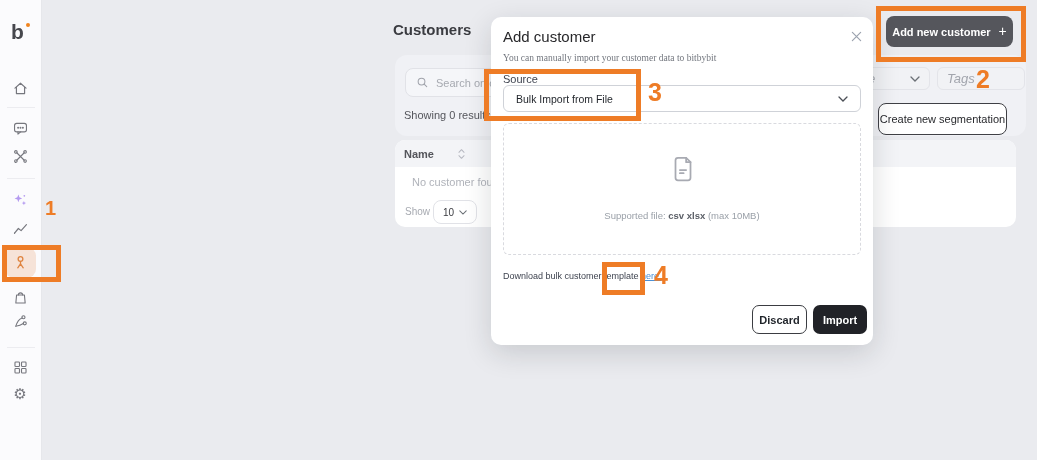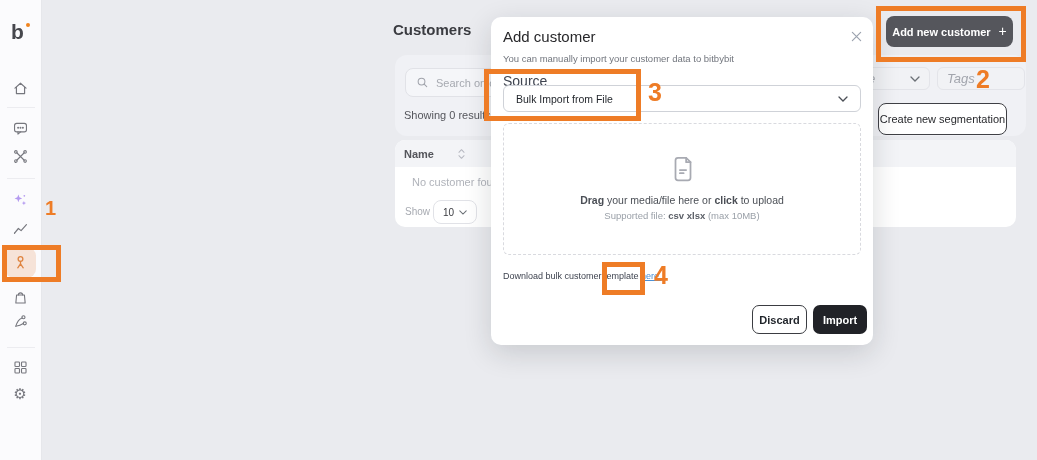--- a/index.html
+++ b/index.html
@@ -67,24 +67,24 @@
     background:#fff; border:1px solid #e1e2e7; border-radius:8px; display:flex;
     align-items:center; justify-content:center; gap:5px; font-size:10px; color:#3a3b40;
     cursor:pointer; }
 
   
   .modal { position:absolute; left:491px; top:17px; width:382px; height:328px;
     background:#fff; border-radius:10px; box-shadow:0 8px 28px rgba(25,28,40,.16);
     z-index:5; }
   .m-title { position:absolute; left:12px; top:11px; font-size:15px; font-weight:normal;
     color:#27272a; }
-  .m-sub { position:absolute; left:12px; top:36px; font-size:9.5px; color:#72767e; }
+  .m-sub { position:absolute; left:12px; top:36px; font-size:9.5px; color:#72767e;font-family:Liberation Serif, serif; }
   .m-close { position:absolute; left:358px; top:12px; width:14px; height:14px;
     display:flex; align-items:center; justify-content:center; cursor:pointer; }
-  .m-src-label { position:absolute; left:12px; top:56px; font-size:14px; color:#3f4450; }
+  .m-src-label { position:absolute; left:12px; top:56px; font-size:11px; color:#3f4450; }
   .m-select { position:absolute; left:12px; top:68px; width:358px; height:27px;
     border:1px solid #cfd2d8; border-radius:6px; background:#fff; display:flex;
     align-items:center; justify-content:space-between; padding:0 12px; cursor:pointer; }
   .m-select-val { font-size:10.5px; color:#1f2329; }
   .dropzone { position:absolute; left:12px; top:106px; width:358px; height:132px;
     border:1px dashed #d9dadf; border-radius:6px; cursor:pointer; }
   .dz-icon { position:absolute; left:164px; top:30px; }
   .dz-line1 { position:absolute; left:0; top:70px; width:100%; text-align:center;
     font-size:10.5px; color:#4b4f56; }
   .dz-line2 { position:absolute; left:0; top:86px; width:100%; text-align:center;
@@ -274,21 +274,20 @@
   </div>
 
   <div class="dropzone">
     <div class="dz-icon">
       <svg width="30" height="30" viewBox="0 0 24 24" fill="none" stroke="#a8aab2" stroke-width="1.4" stroke-linecap="round" stroke-linejoin="round">
         <path d="M14.5 3H8a2 2 0 0 0-2 2v14a2 2 0 0 0 2 2h8a2 2 0 0 0 2-2V6.5L14.5 3z"></path>
         <path d="M14.5 3v3.5H18"></path>
         <path d="M9.5 12.8h5M9.5 15.3h3"></path>
       </svg>
     </div>
-    <div class="dz-line1"><b>Drag</b><span> your media/file here or </span><b>click</b><span> to upload</span></div>
     <div class="dz-line2"><span>Supported file: </span><b>csv xlsx</b><span> (max 10MB)</span></div>
   </div>
 
   <div class="m-template"><span>Download bulk customer template </span><a class="m-link">here.</a></div>
 
   <button class="m-btn discard">Discard</button>
   <button class="m-btn import">Import</button>
 </div>
 
 <div class="anno-box box1"></div>

